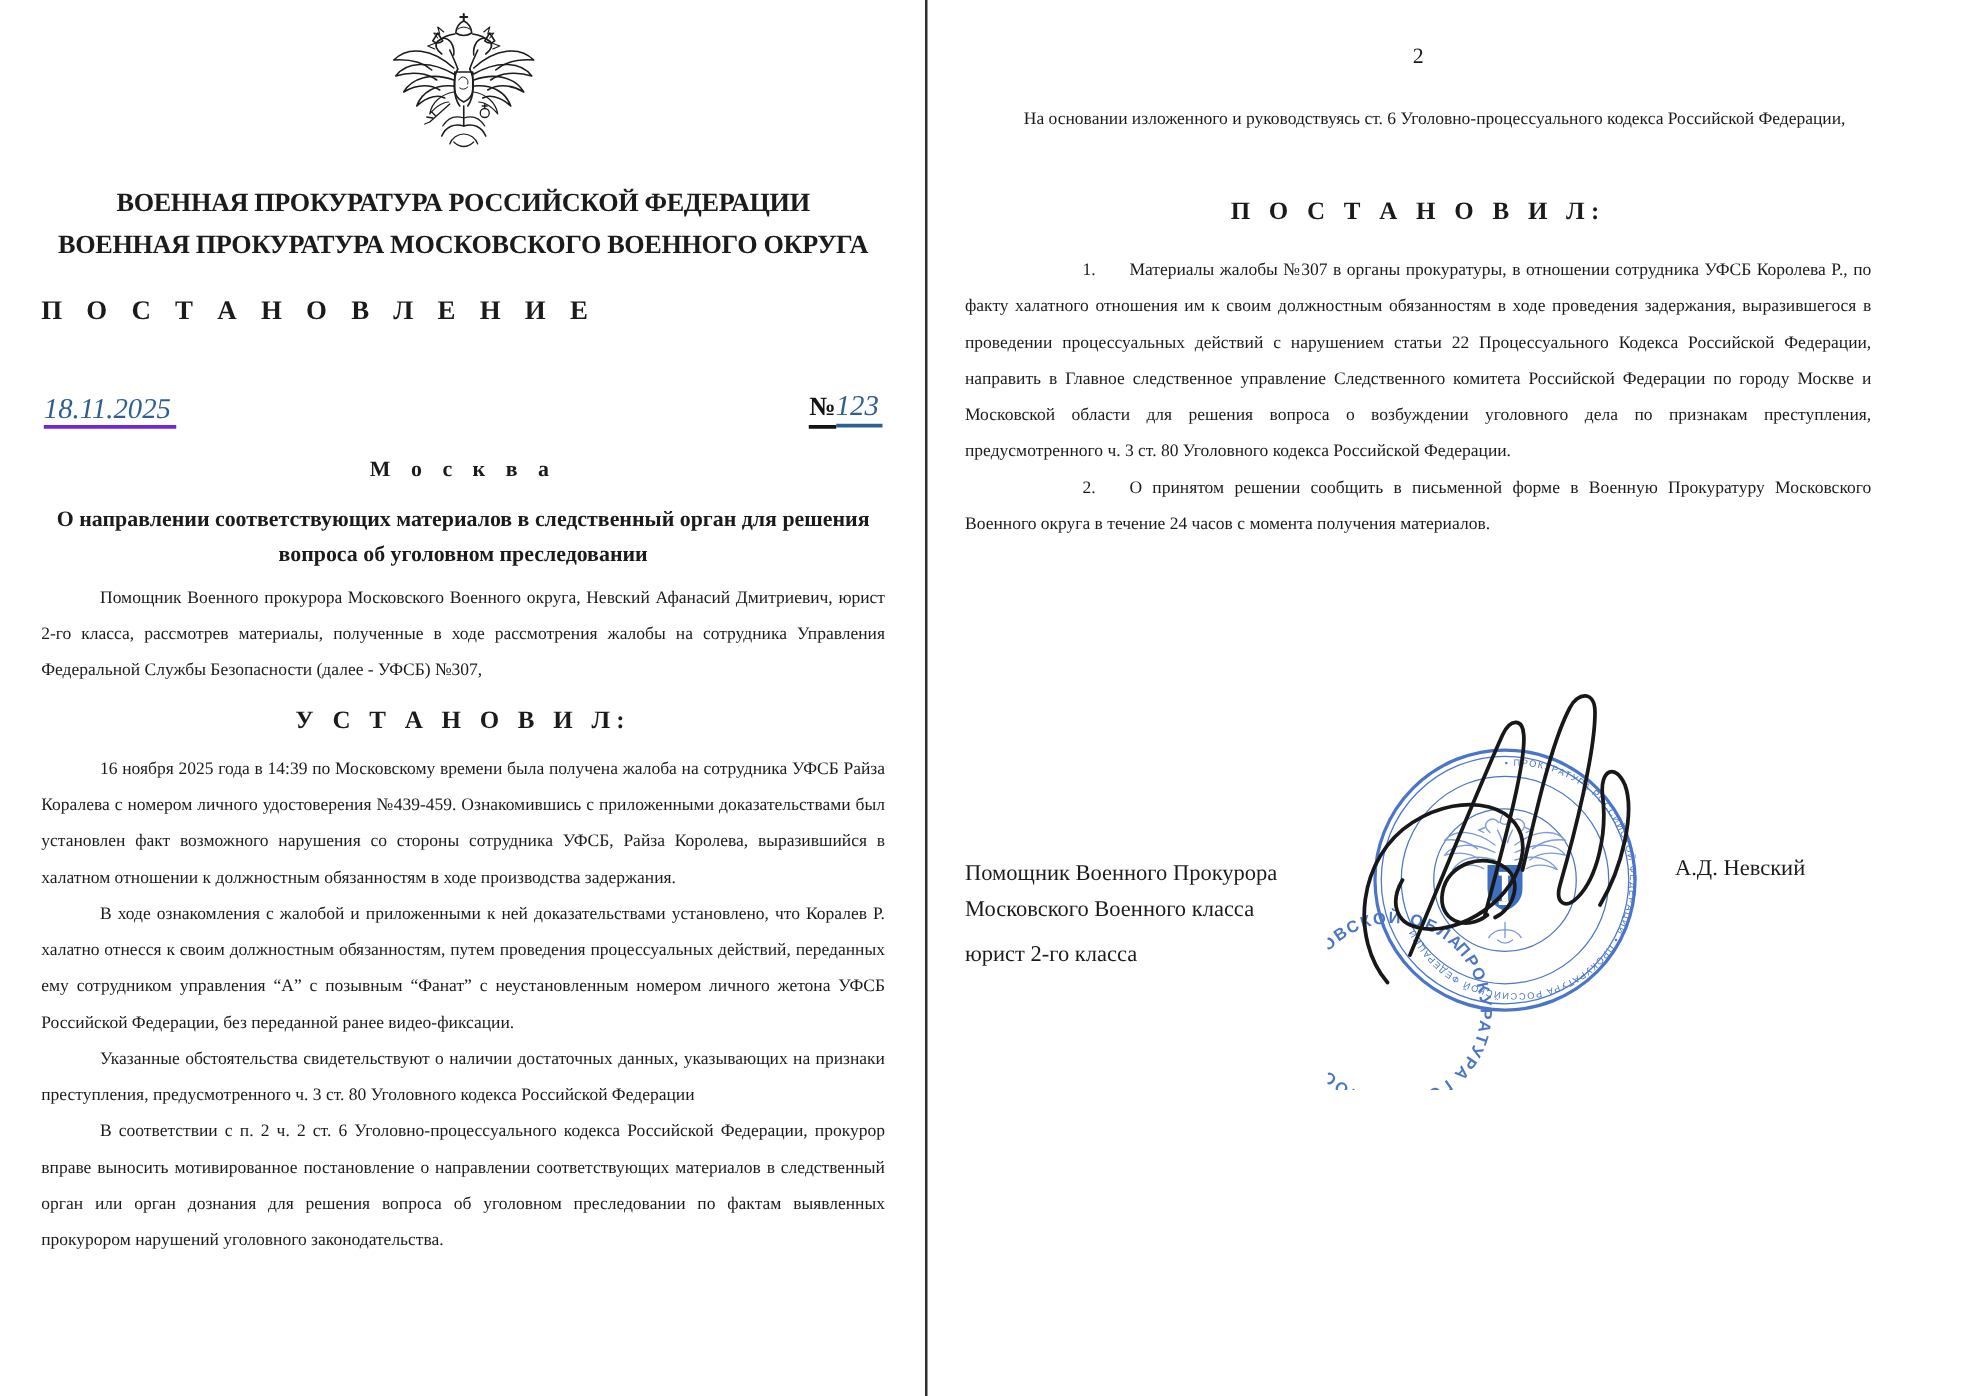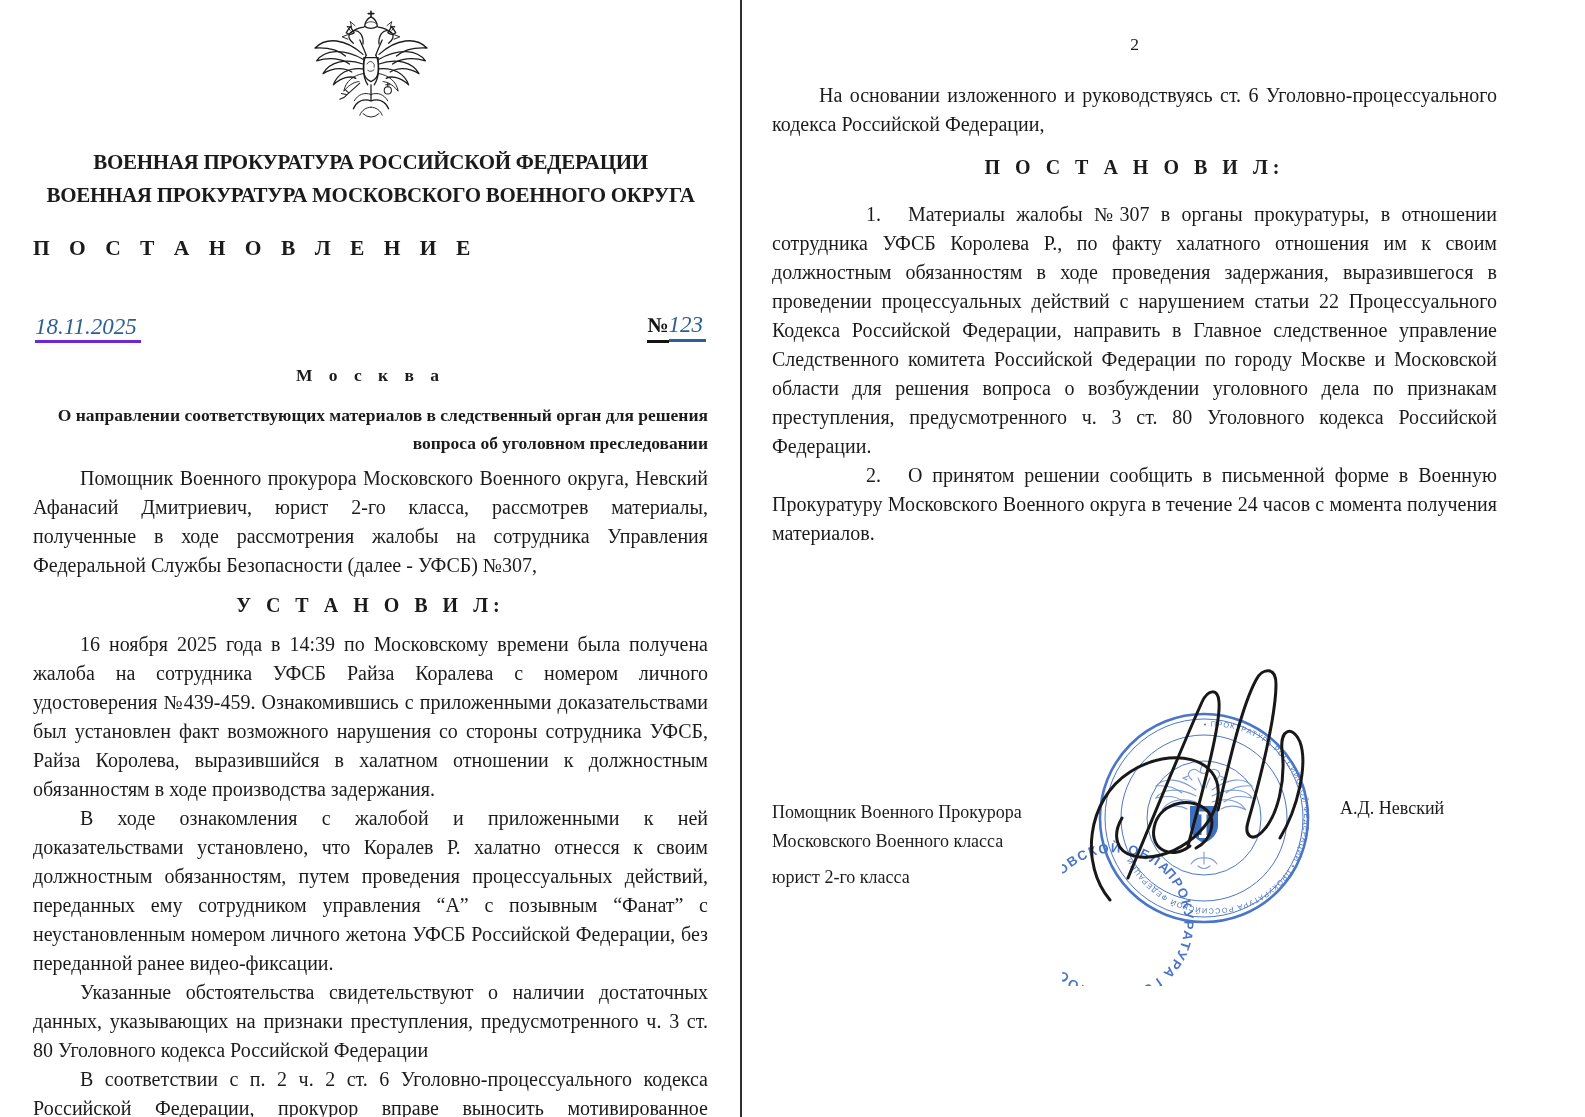--- a/index.html
+++ b/index.html
@@ -19,32 +19,32 @@
   .date-row{display:flex;justify-content:space-between;align-items:flex-end;
             margin:10px 2px 0;}
   .hand{font-style:italic;font-size:23px;color:#2e5f94;line-height:24px;}
   .date-val{display:inline-block;border-bottom:3px solid #6d28d9;padding:0 4px 1px 0;}
   .num-group{display:inline-block;white-space:nowrap;margin-top:42px;}
   .num-sign{font-style:normal;font-size:21px;color:#141414;font-weight:bold;
             display:inline-block;border-bottom:3px solid #141414;padding-bottom:2px;}
   .num-val{display:inline-block;border-bottom:3px solid #2e5f94;padding:0 3px 2px 0;}
   .city{font-weight:bold;font-size:17.5px;text-align:center;letter-spacing:6px;
         margin:22px 0 0;}
-  .subject{font-weight:bold;font-size:17.5px;line-height:28px;text-align:right;
+  .subject{font-weight:bold;font-size:17.5px;line-height:28px;text-align:center;
            max-width:676px;margin:15px auto 0;}
-  .para{font-size:20px;line-height:29px;text-align:justify;text-indent:47px;
+  .para{font-size:14px;line-height:29px;text-align:justify;text-indent:47px;
         margin:0;}
   .para.first{margin-top:7px;}
   .section-heading{font-weight:bold;font-size:20px;text-align:center;letter-spacing:5px;
                    margin:14px 0 13px;}
   .item-num{display:inline-block;margin-right:27px;}
 
   .pg2-num{text-align:center;font-size:17.5px;margin:0 0 26px;}
   .pg2-intro{margin-top:14px;}
-  .pg2-heading{margin:17px 0 21px;font-family:Liberation Serif, serif;}
+  .pg2-heading{margin:48px 0 21px;font-family:Liberation Serif, serif;}
 
   .signature-block{position:relative;height:600px;margin-top:0;}
   .sign-left{position:absolute;left:0;top:250px;font-size:18px;line-height:29px;}
   .sign-rank{margin-top:7px;}
   .sign-name{position:absolute;left:568px;top:250px;font-size:18px;}
   .seal{position:absolute;left:290px;top:108px;}
 </style>
 </head>
 <body>
 

